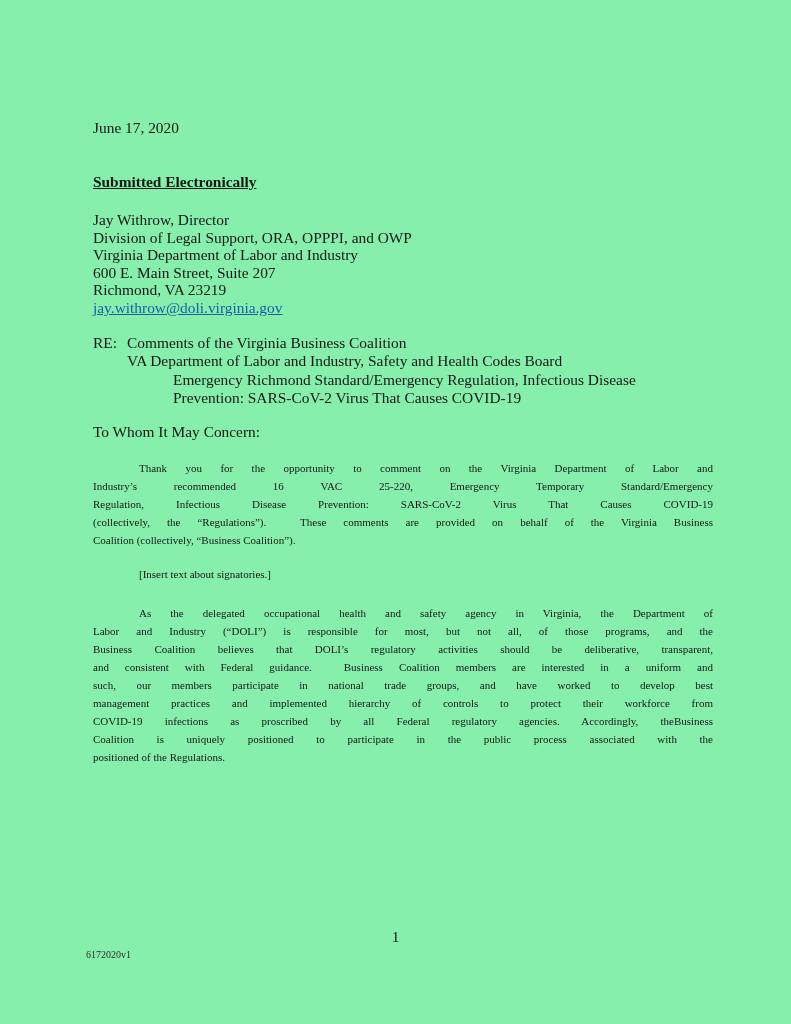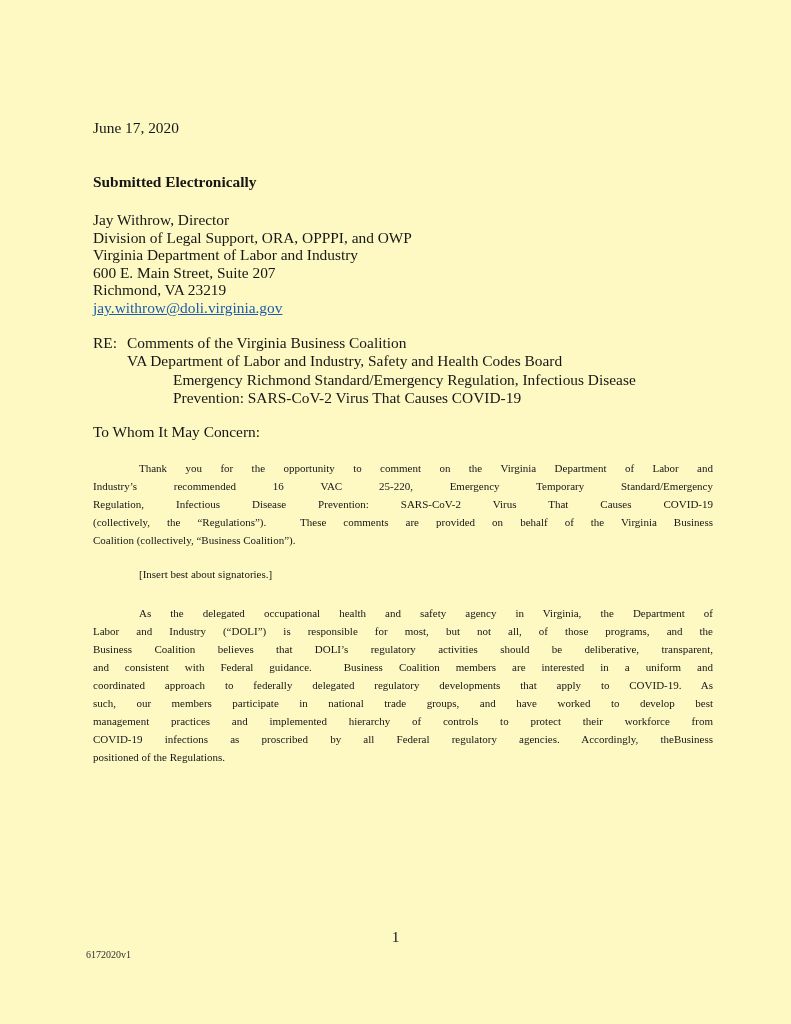--- a/index.html
+++ b/index.html
@@ -1,36 +1,36 @@
 <!DOCTYPE html>
 <html><head>
 <meta charset="utf-8">
 <style>
   html, body { margin: 0; padding: 0; background: #ffffff; }
   .page {
     position: relative;
     width: 791px;
     height: 1024px;
-    background: #fef9c3;
+    background: #86efac;
     overflow: hidden;
     color: #161616;
     font-family: "Liberation Serif", "DejaVu Serif", serif;
     font-size: 15.4px;
     line-height: 18px;
   }
   .content {
     position: absolute;
     left: 93px;
     right: 78px;
     top: 0;
     bottom: 0;
   }
   .block { position: absolute; left: 0; width: 100%; }
   .date-block { top: 119px; }
-  .submitted-block { top: 173px; font-weight: bold; }
+  .submitted-block { top: 173px; font-weight: bold; text-decoration: underline; }
   .address-block { top: 211px; line-height: 17.6px; }
   .email-block {
     top: 299px;
     color: #1b5cad;
     text-decoration: underline;
     display: inline-block;
     width: auto;
   }
   .re-block { top: 334px; line-height: 18.4px; }
   .re-label { position: absolute; left: 0; top: 0; text-align: right; }
@@ -96,32 +96,32 @@
 
     <div class="block para para-1">
         <div class="tline just fi">Thank you for the opportunity to comment on the Virginia Department of Labor and</div>
         <div class="tline just">Industry’s recommended 16 VAC 25-220, Emergency Temporary Standard/Emergency</div>
         <div class="tline just">Regulation, Infectious Disease Prevention: SARS-CoV-2 Virus That Causes COVID-19</div>
         <div class="tline just">(collectively, the “Regulations”).&nbsp; These comments are provided on behalf of the Virginia Business</div>
         <div class="tline">Coalition (collectively, “Business Coalition”).</div>
       </div>
 
     <div class="block para para-2">
-        <div class="tline fi">[Insert best about signatories.]</div>
+        <div class="tline fi">[Insert text about signatories.]</div>
       </div>
 
     <div class="block para para-3">
         <div class="tline just fi">As the delegated occupational health and safety agency in Virginia, the Department of</div>
         <div class="tline just">Labor and Industry (“DOLI”) is responsible for most, but not all, of those programs, and the</div>
         <div class="tline just">Business Coalition believes that DOLI’s regulatory activities should be deliberative, transparent,</div>
         <div class="tline just">and consistent with Federal guidance.&nbsp; Business Coalition members are interested in a uniform and</div>
-        <div class="tline just">coordinated approach to federally delegated regulatory developments that apply to COVID-19. As</div>
         <div class="tline just">such, our members participate in national trade groups, and have worked to develop best</div>
         <div class="tline just">management practices and implemented hierarchy of controls to protect their workforce from</div>
         <div class="tline just">COVID-19 infections as proscribed by all Federal regulatory agencies. Accordingly, theBusiness</div>
+        <div class="tline just">Coalition is uniquely positioned to participate in the public process associated with the</div>
         <div class="tline">positioned of the Regulations.</div>
       </div>
 
   </div>
 
   <div class="footer-page">1</div>
 
   <div class="doc-id">6172020v1</div>
 </div>
 

